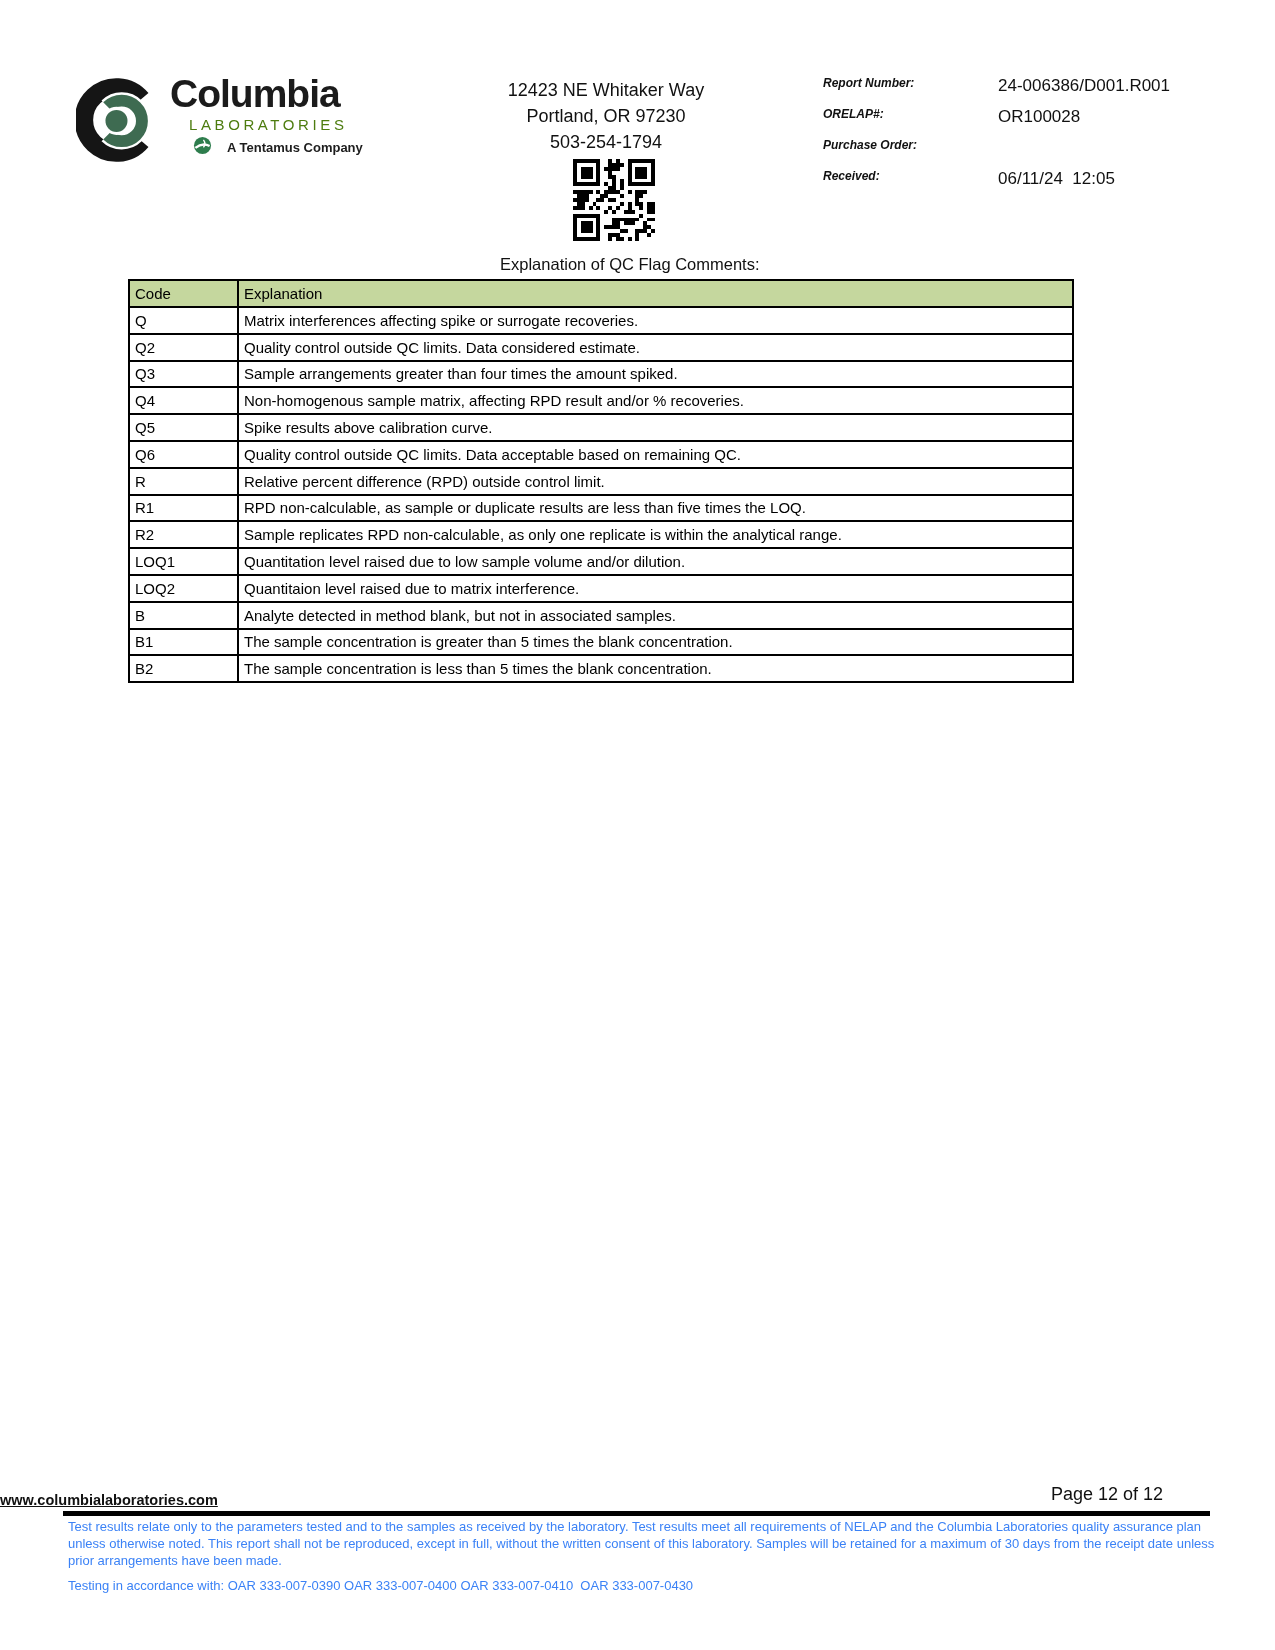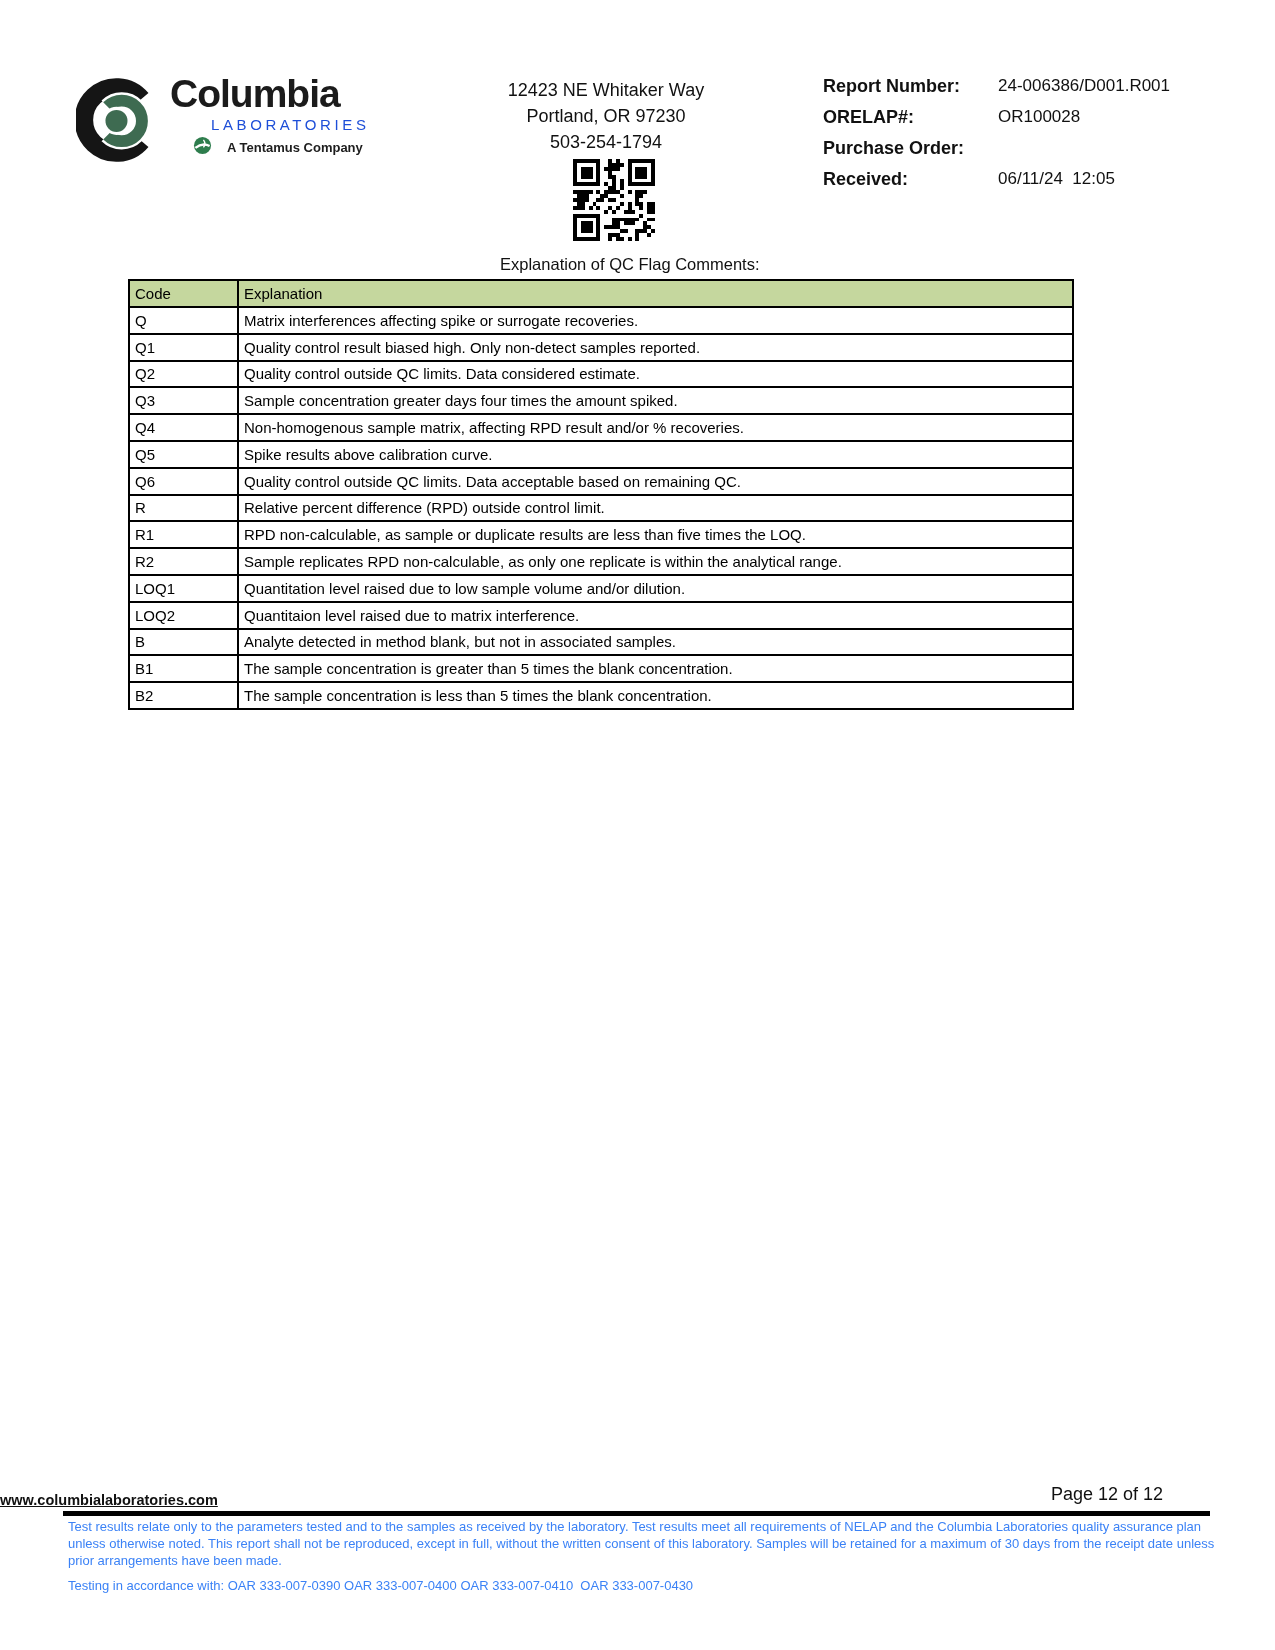--- a/index.html
+++ b/index.html
@@ -10,37 +10,37 @@
     overflow:hidden;
   }
   
   .logo-mark { position:absolute; left:76px; top:76px; }
   .brand-name {
     position:absolute; left:170px; top:72px;
     font-size:39px; font-weight:bold; color:#1b1b1b; letter-spacing:-1px;
   }
   .brand-sub {
     position:absolute; left:189px; top:116px;
-    font-size:15px; color:#1d4ed8; letter-spacing:3.6px;margin-left:22px;
+    font-size:15px; color:#4d7c0f; letter-spacing:3.6px;
   }
   .brand-tagline {
     position:absolute; left:193px; top:136px;
     display:flex; align-items:center; gap:15px;
   }
   .brand-tagline .tag-text { font-size:13px; font-weight:bold; color:#1d1d1d; }
   
   .address-block {
     position:absolute; left:456px; top:77px; width:300px;
     text-align:center; font-size:18px; line-height:26px; color:#111;
   }
   .qr-wrap { position:absolute; left:573px; top:159px; width:82px; height:82px; }
   
   .report-info { position:absolute; left:823px; top:76px; }
   .ri-row { display:flex; height:31px; align-items:flex-start; }
-  .ri-label { width:175px; font-size:18px; font-weight:bold; color:#111; }
+  .ri-label { width:175px; font-size:12px; font-weight:bold; color:#111;font-style:italic; }
   .ri-value { font-size:17px; color:#111; white-space:pre; }
   
   .table-title { position:absolute; left:500px; top:255px; font-size:16.5px; color:#111; }
   table.qc {
     position:absolute; left:128px; top:279px; width:946px;
     border-collapse:collapse; table-layout:fixed; font-size:15px;
   }
   table.qc th, table.qc td {
     border:2.5px solid #000; padding:0 4px 0 5px; text-align:left;
     height:26.8px; vertical-align:middle; overflow:hidden; white-space:nowrap;
@@ -337,30 +337,26 @@
           <th class="col-code" style="background: rgb(197, 215, 158); margin-left: 28px;">Code</th>
           <th style="background: rgb(197, 215, 158);">Explanation</th>
         </tr>
       </thead>
     <tbody>
         <tr>
           <td>Q</td>
           <td>Matrix interferences affecting spike or surrogate recoveries.</td>
         </tr>
         <tr>
-          <td>Q1</td>
-          <td>Quality control result biased high. Only non-detect samples reported.</td>
-        </tr>
-        <tr>
           <td>Q2</td>
           <td>Quality control outside QC limits. Data considered estimate.</td>
         </tr>
         <tr>
           <td>Q3</td>
-          <td>Sample concentration greater days four times the amount spiked.</td>
+          <td>Sample arrangements greater than four times the amount spiked.</td>
         </tr>
         <tr>
           <td>Q4</td>
           <td>Non-homogenous sample matrix, affecting RPD result and/or % recoveries.</td>
         </tr>
         <tr>
           <td>Q5</td>
           <td>Spike results above calibration curve.</td>
         </tr>
         <tr>

